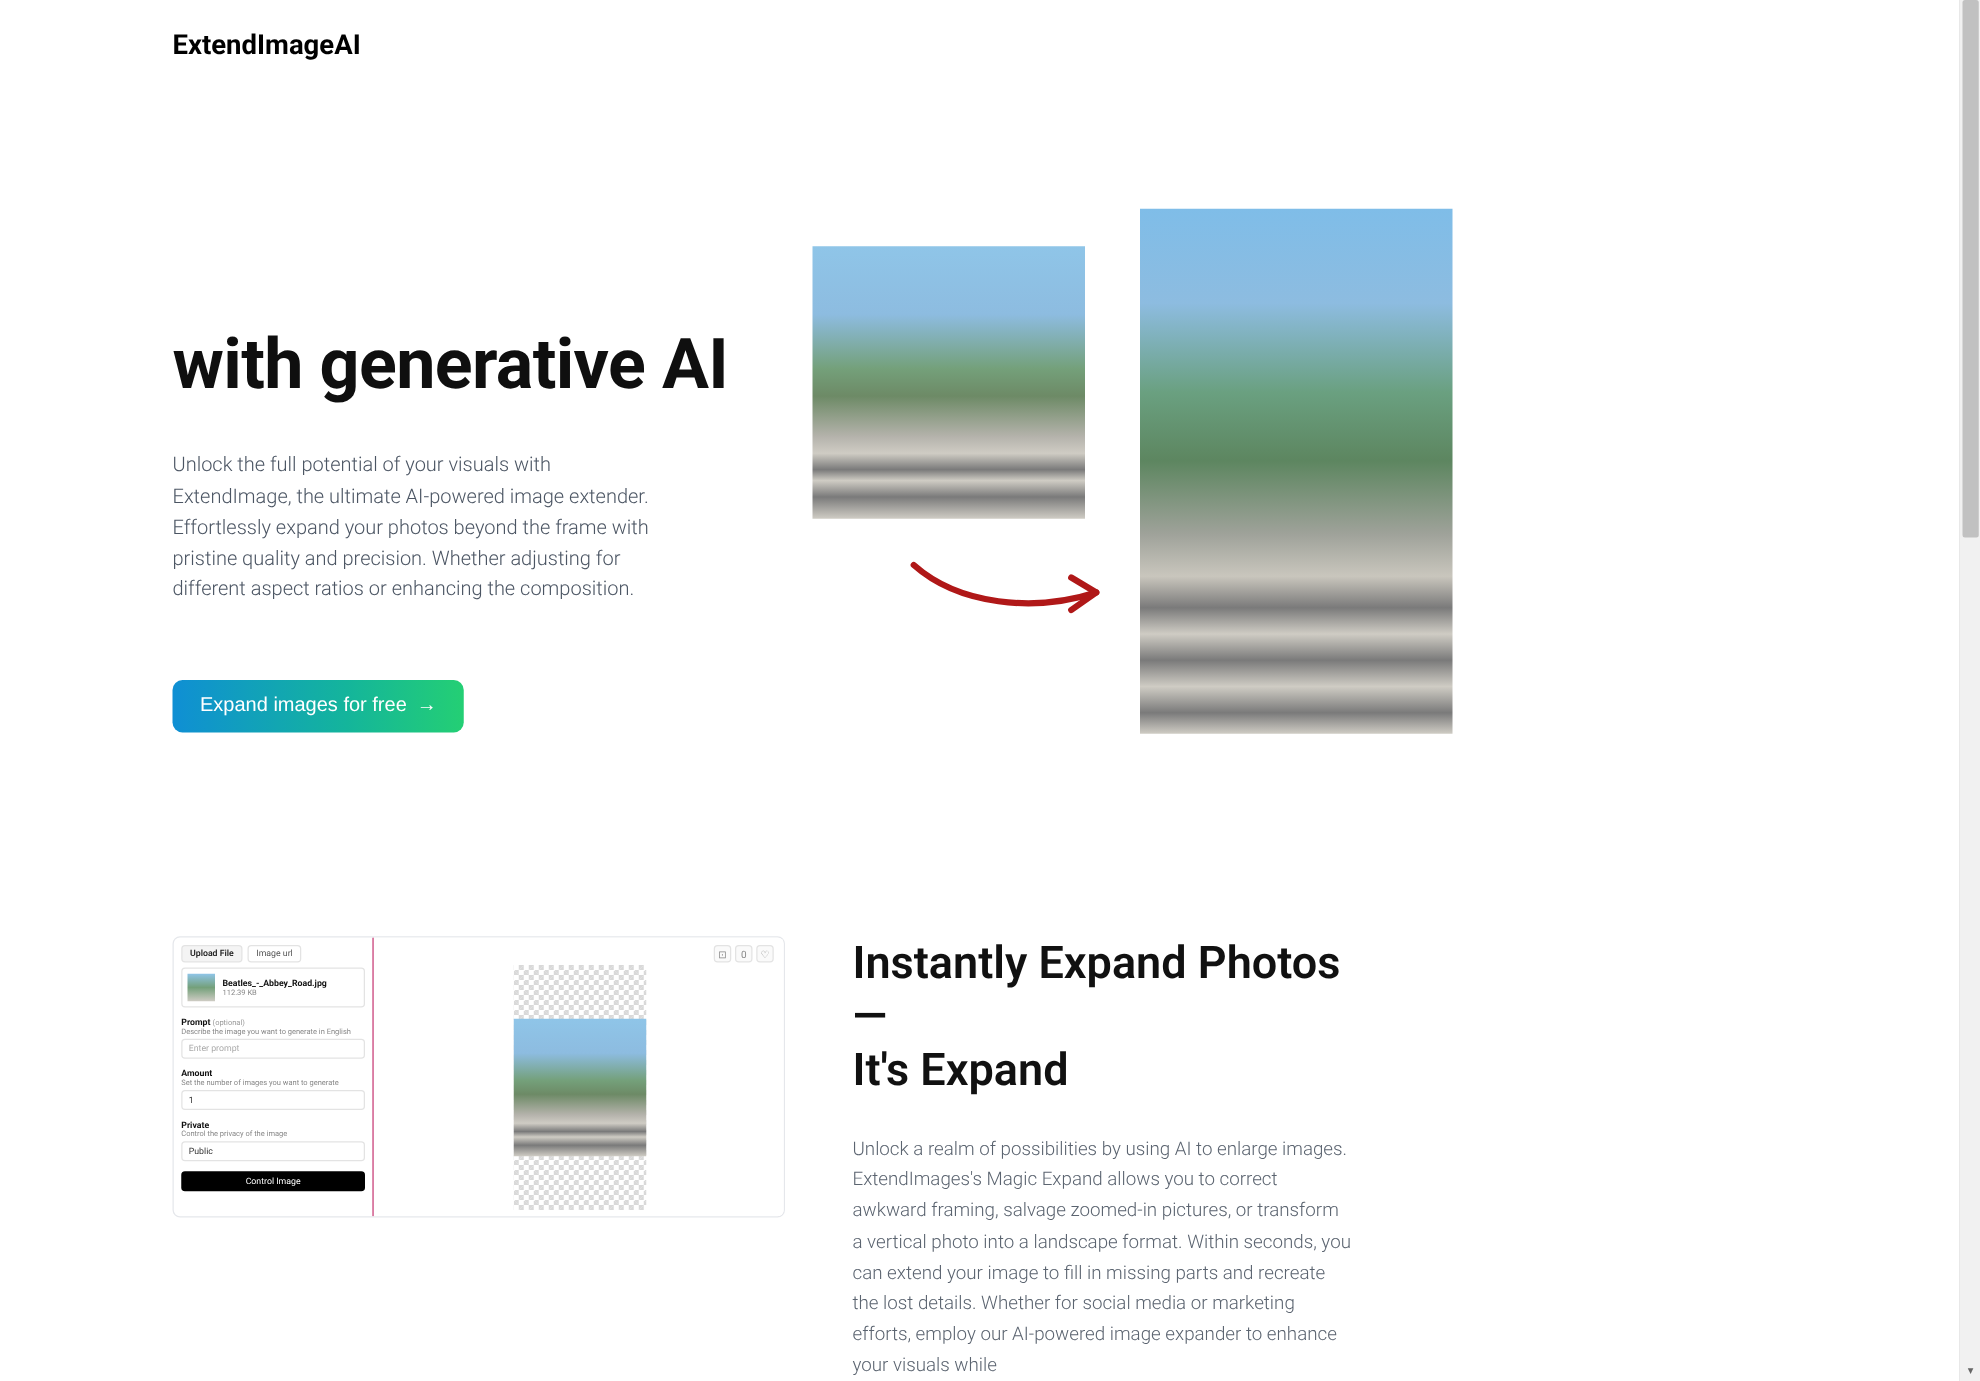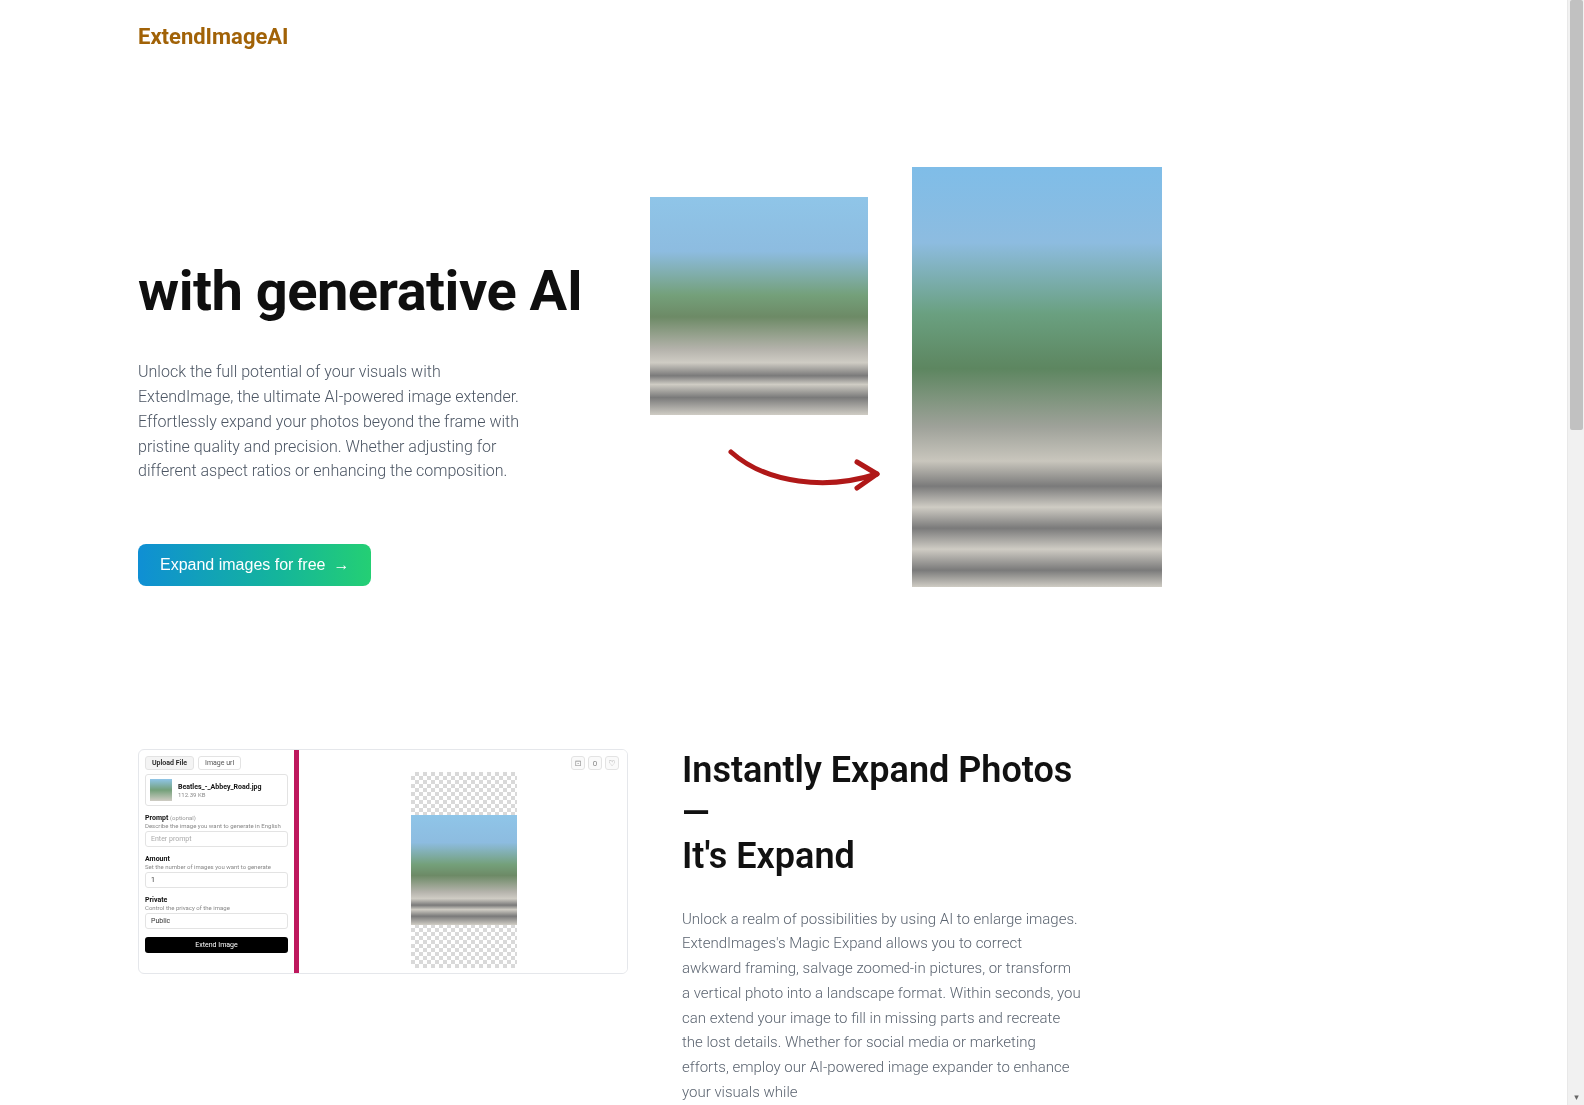--- a/index.html
+++ b/index.html
@@ -14,21 +14,21 @@
     width: 1302px;
     position: relative;
   }
   
   .header {
     padding: 24px 0 0 138px;
   }
   .logo {
     font-size: 22px;
     font-weight: 700;
-    color: #a16207;
+    color: #000000;
   }
   
   .hero {
     position: relative;
     padding: 150px 0 0 138px;
     min-height: 560px;
   }
   .hero-title {
     font-size: 56px;
     font-weight: 700;
@@ -104,21 +104,21 @@
     background: #fff;
     display: flex;
     font-size: 8px;
     color: #4f4f4f;
     position: relative;
     overflow: hidden;
   }
   .tool-sidebar {
     width: 160px;
     padding: 6px;
-    border-right: 5px solid #be185d;
+    border-right: 1px solid #be185d;
   }
   .tool-tabs {
     display: flex;
     gap: 4px;
     margin-bottom: 4px;
   }
   .tool-tab {
     padding: 2px 6px;
     border: 1px solid #e3e3e3;
     border-radius: 3px;
@@ -260,21 +260,21 @@
         <div class="field-input">Enter prompt</div>
 
         <div class="field-label">Amount</div>
         <div class="field-help">Set the number of images you want to generate</div>
         <div class="field-input" style="color:#333;">1</div>
 
         <div class="field-label">Private</div>
         <div class="field-help">Control the privacy of the image</div>
         <div class="field-input" style="color:#333;">Public</div>
 
-        <div class="tool-submit">Extend Image</div>
+        <div class="tool-submit">Control Image</div>
       </div>
       <div class="tool-canvas">
         <div class="canvas-toolbar">
           <div class="canvas-tool">⊡</div>
           <div class="canvas-tool">0</div>
           <div class="canvas-tool">♡</div>
         </div>
         <div class="checker">
           <div class="checker-inner"></div>
         </div>

